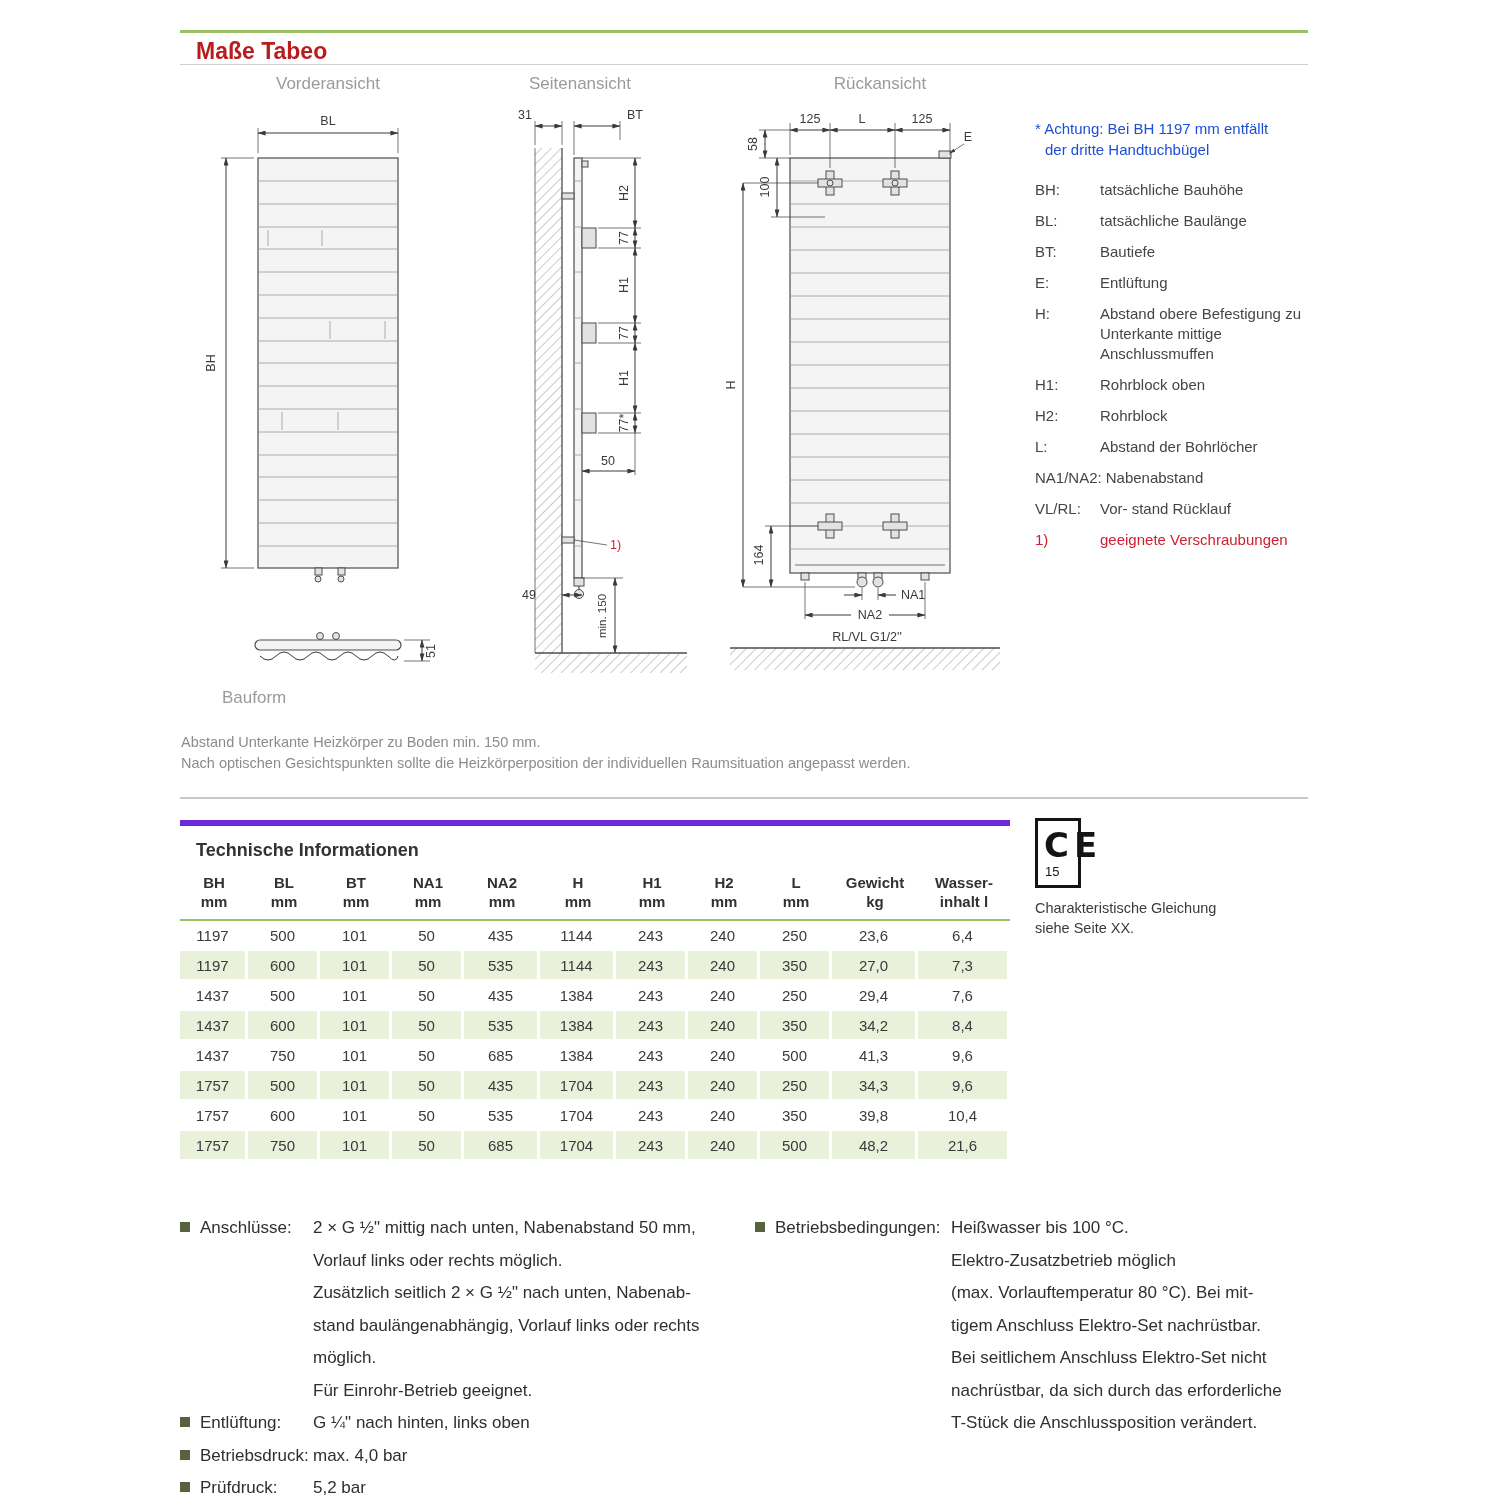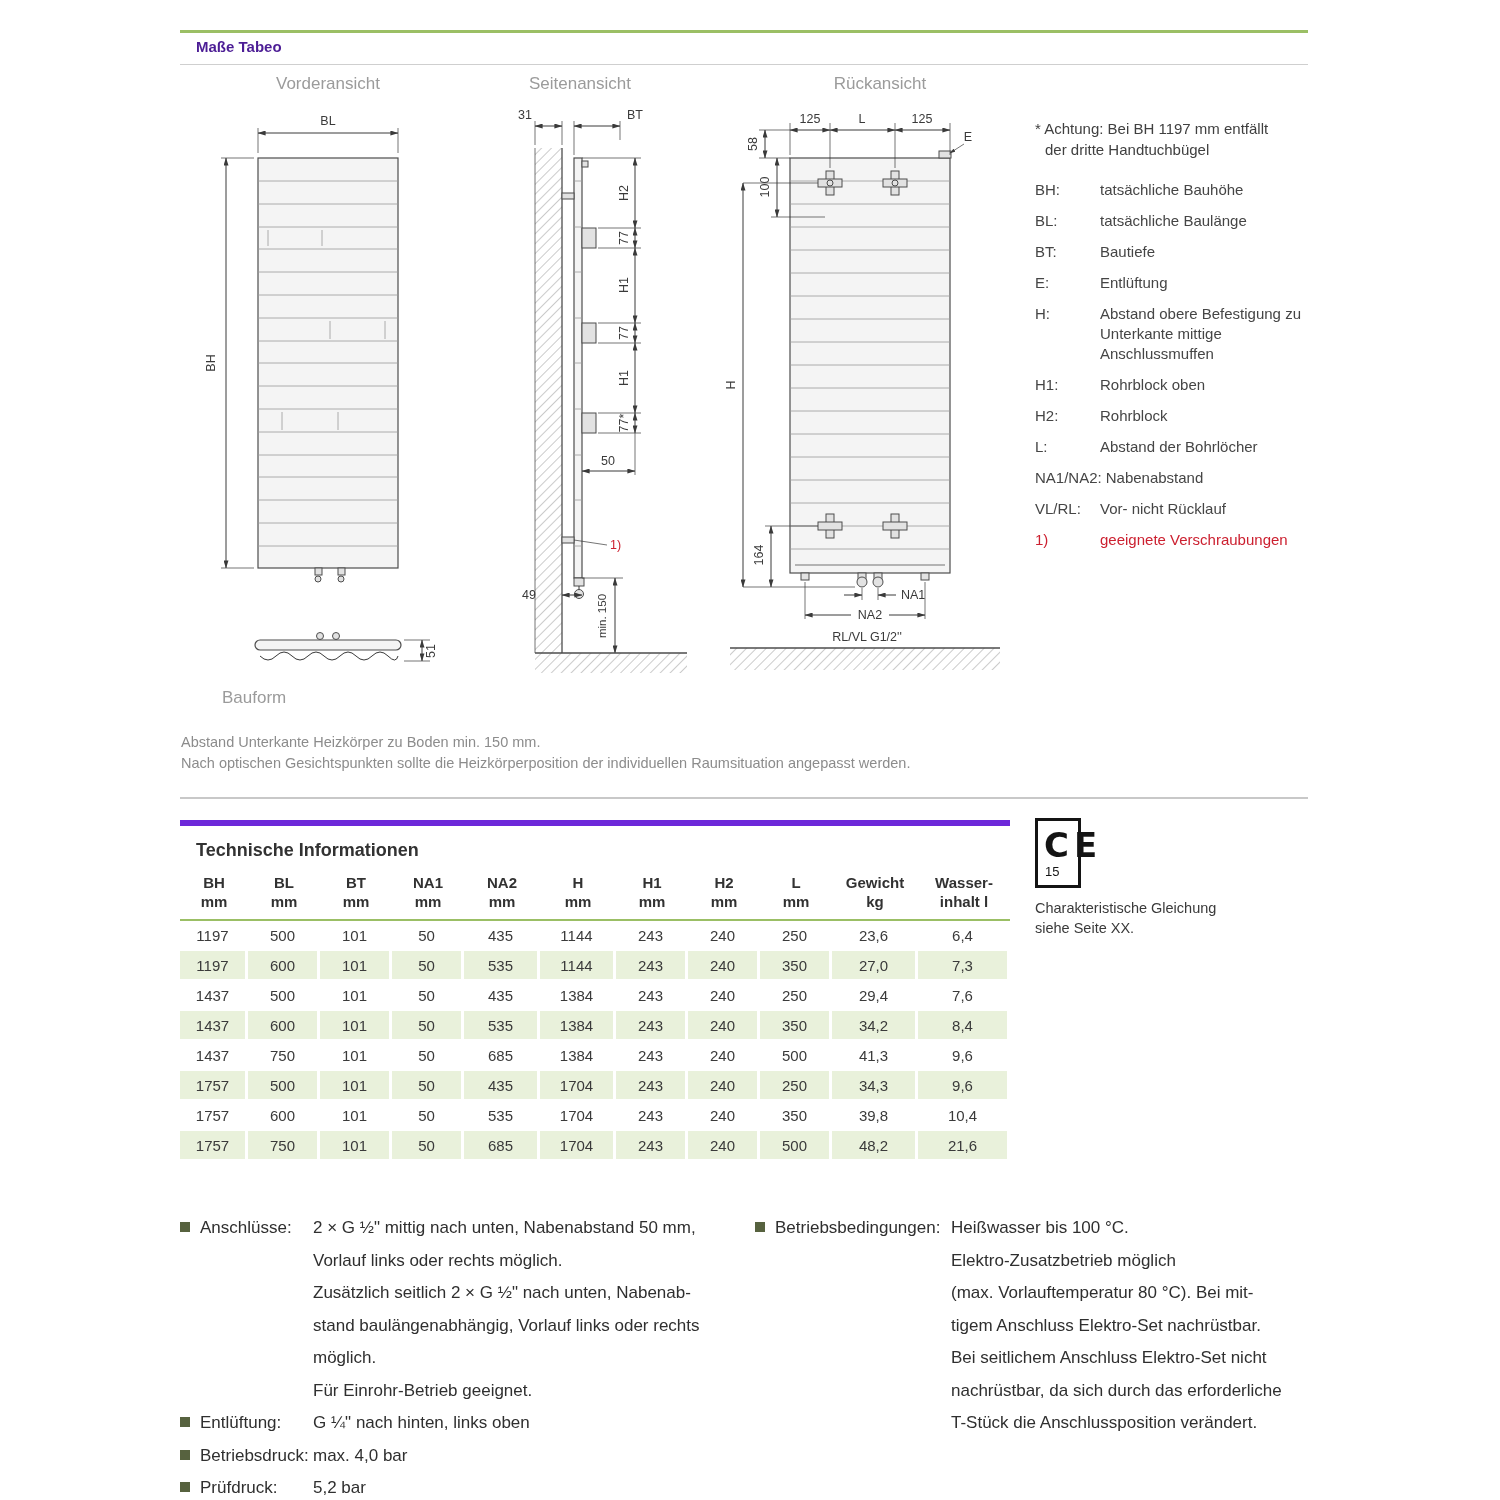--- a/index.html
+++ b/index.html
@@ -3,33 +3,33 @@
 <meta charset="utf-8">
 <style>
   *{box-sizing:border-box;margin:0;padding:0}
   body{font-family:"Liberation Sans",sans-serif;background:#fff}
   .page{position:relative;width:1500px;height:1500px;background:#fff;overflow:hidden;color:#3a3a3a}
   .abs{position:absolute}
   .rule{position:absolute;left:180px;width:1128px}
   .rule-green{top:30px;height:3px;background:#9bbf65}
   .rule-sub{top:64px;height:1px;background:#cfcfcf}
   .rule-mid{top:797px;height:2px;background:#c8c8c8}
-  .page-title{position:absolute;left:196px;top:38px;font-size:15px;font-weight:bold;color:#4c1d95}
+  .page-title{position:absolute;left:196px;top:38px;font-size:23px;font-weight:bold;color:#b91c1c}
   .view-label{position:absolute;top:74px;width:160px;text-align:center;font-size:17px;color:#9b9b9b}
   svg text{font-family:"Liberation Sans",sans-serif}
   .dlab{font-size:12.5px;fill:#3a3a3a}
   .dlab.small{font-size:11.5px}
   .dim{stroke:#3a3a3a;stroke-width:1;fill:none}
   .ext{stroke:#3a3a3a;stroke-width:.7;fill:none}
   .body{fill:#f4f4f4;stroke:#4d4d4d;stroke-width:1.2}
   .slats line{stroke:#9a9a9a;stroke-width:.8}
   .part{fill:#e2e2e2;stroke:#4d4d4d;stroke-width:1}
   .wl{stroke:#4d4d4d;stroke-width:1.3}
   .redtext{fill:#cc2030}
-  .warning{position:absolute;left:1035px;top:118px;width:285px;font-size:15px;line-height:21px;color:#404040}
+  .warning{position:absolute;left:1035px;top:118px;width:285px;font-size:15px;line-height:21px;color:#1d4ed8}
   .warning .l2{padding-left:10px}
   .legend{position:absolute;left:1035px;top:180px;width:278px;font-size:15px;color:#454545}
   .legend-item{display:flex;margin-bottom:11px;line-height:20px}
   .legend-key{flex:0 0 auto;min-width:65px;padding-right:4px}
   .legend-desc{flex:1}
   .legend-item.red{color:#cc2030}
   .bauform-label{position:absolute;left:222px;top:688px;font-size:17px;color:#9b9b9b}
   .notes{position:absolute;left:181px;top:732px;font-size:14.5px;line-height:21px;color:#8c8c8c}
   .table-section{position:absolute;left:180px;top:820px;width:830px;border-top:6px solid #6d28d9}
   .table-title{padding:14px 0 2px 16px;font-size:18px;font-weight:bold;color:#323232}
@@ -340,21 +340,21 @@
       <div class="legend-item">
         <span class="legend-key">L:</span>
         <span class="legend-desc">Abstand der Bohrlöcher</span>
       </div>
       <div class="legend-item">
         <span class="legend-key">NA1/NA2:</span>
         <span class="legend-desc">Nabenabstand</span>
       </div>
       <div class="legend-item">
         <span class="legend-key">VL/RL:</span>
-        <span class="legend-desc">Vor- nicht Rücklauf</span>
+        <span class="legend-desc">Vor- stand Rücklauf</span>
       </div>
       <div class="legend-item red">
         <span class="legend-key">1)</span>
         <span class="legend-desc">geeignete Verschraubungen</span>
       </div>
     </div>
 
   <div class="bauform-label">Bauform</div>
 
   <div class="notes">

